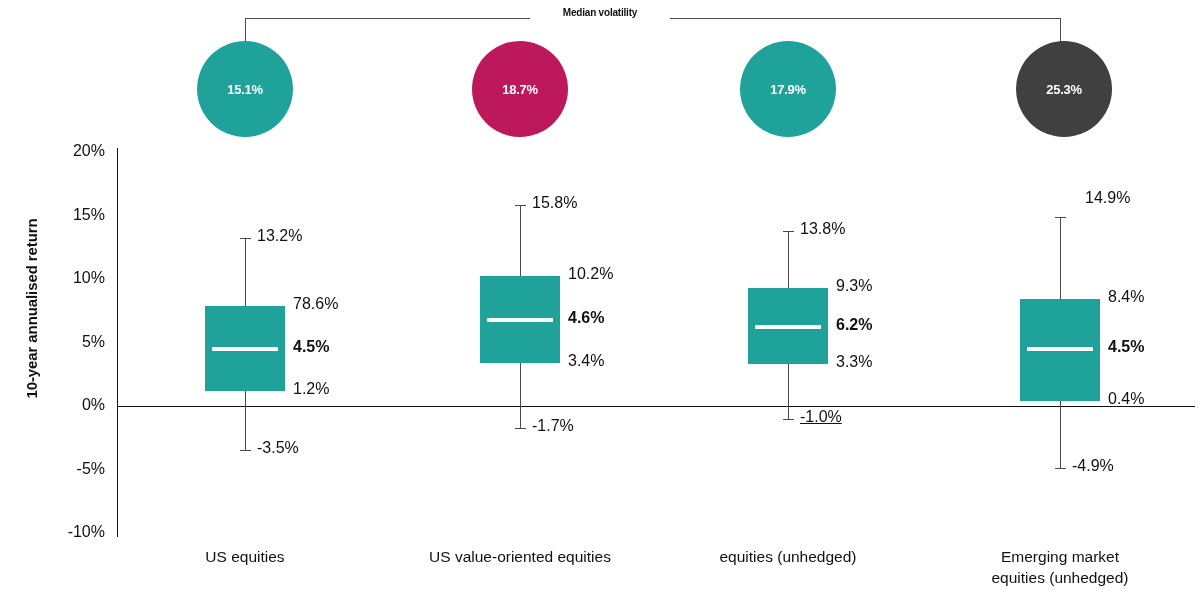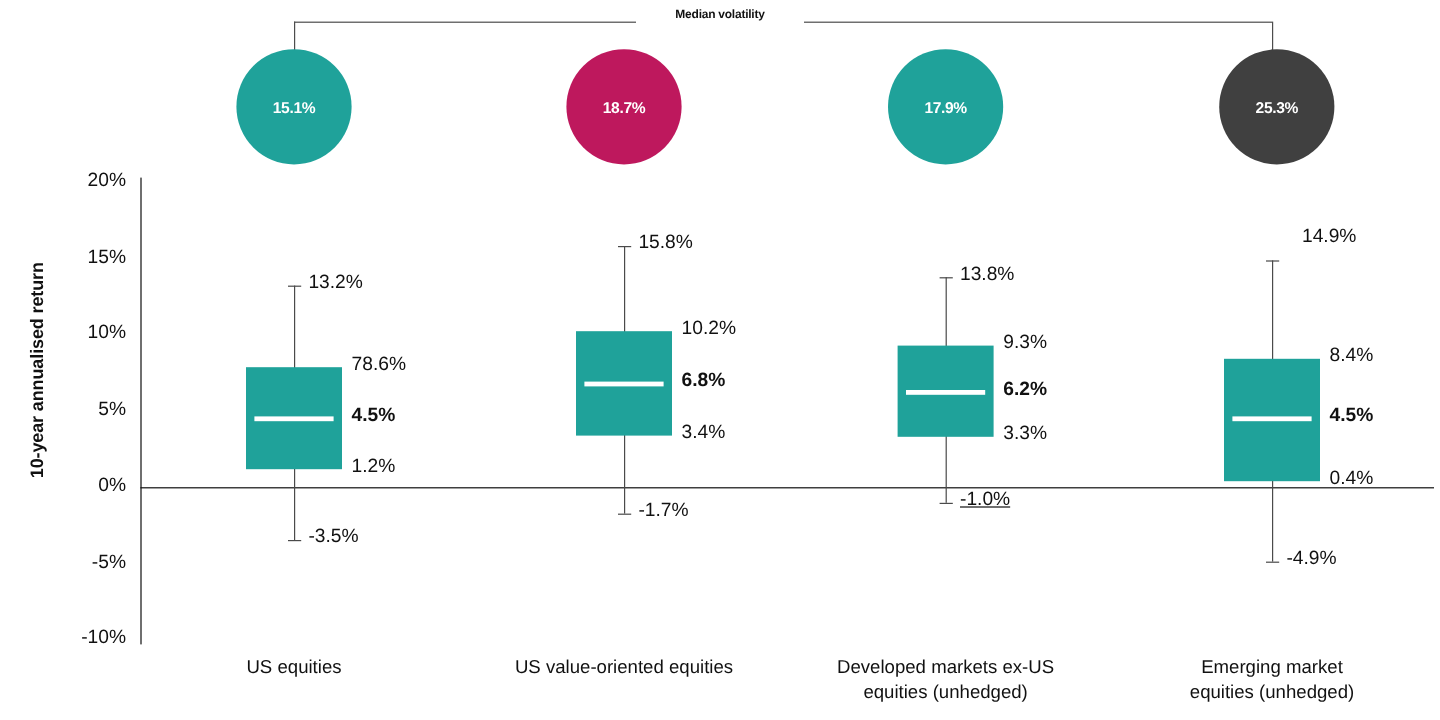--- a/index.html
+++ b/index.html
@@ -100,38 +100,37 @@
       <div class="cat-label" style="left: 120px; top: 547px; width: 250px;">
         <div>US equities</div>
       </div>
       <div class="whisker-line" style="left: 520px; top: 205.34px; height: 222.25px;"></div>
       <div class="whisker-cap" style="left: 514.5px; top: 205.34px;"></div>
       <div class="whisker-cap" style="left: 514.5px; top: 427.59px;"></div>
       <div class="box" style="left: 480px; top: 276.46px; width: 80px; height: 86.36px; background: rgb(31, 162, 154);"></div>
       <div class="median-line" style="left: 487px; top: 317.64px; width: 66px;"></div>
       <div class="val-label" style="left: 532px; top: 194.34px;">15.8%</div>
       <div class="val-label" style="left: 568px; top: 265.46px;">10.2%</div>
-      <div class="val-label median" style="left: 568px; top: 308.64px;">6.8%</div>
+      <div class="val-label median" style="left: 568px; top: 308.64px;">4.6%</div>
       <div class="val-label" style="left: 568px; top: 351.82px;">3.4%</div>
       <div class="val-label" style="left: 532px; top: 416.59px;">-1.7%</div>
       <div class="cat-label" style="left: 395px; top: 547px; width: 250px;">
         <div>US value-oriented equities</div>
       </div>
       <div class="whisker-line" style="left: 788px; top: 230.74px; height: 187.96px;"></div>
       <div class="whisker-cap" style="left: 782.5px; top: 230.74px;"></div>
       <div class="whisker-cap" style="left: 782.5px; top: 418.7px;"></div>
       <div class="box" style="left: 748px; top: 287.89px; width: 80px; height: 76.2px; background: rgb(31, 162, 154);"></div>
       <div class="median-line" style="left: 755px; top: 325.26px; width: 66px;"></div>
       <div class="val-label" style="left: 800px; top: 219.74px;">13.8%</div>
       <div class="val-label" style="left: 836px; top: 276.89px;">9.3%</div>
       <div class="val-label median" style="left: 836px; top: 316.26px;">6.2%</div>
       <div class="val-label" style="left: 836px; top: 353.09px;">3.3%</div>
       <div class="val-label" style="left: 800px; top: 407.7px; text-decoration: underline;">-1.0%</div>
       <div class="cat-label" style="left: 663px; top: 547px; width: 250px;">
-        <div>Developed markets ex-US</div>
         <div>equities (unhedged)</div>
       </div>
       <div class="whisker-line" style="left: 1060px; top: 216.77px; height: 251.46px;"></div>
       <div class="whisker-cap" style="left: 1054.5px; top: 216.77px;"></div>
       <div class="whisker-cap" style="left: 1054.5px; top: 468.23px;"></div>
       <div class="box" style="left: 1020px; top: 299.32px; width: 80px; height: 101.6px; background: rgb(31, 162, 154);"></div>
       <div class="median-line" style="left: 1027px; top: 346.85px; width: 66px;"></div>
       <div class="val-label" style="left: 1072px; top: 189px; margin-left: 13px;">14.9%</div>
       <div class="val-label" style="left: 1108px; top: 288.32px;">8.4%</div>
       <div class="val-label median" style="left: 1108px; top: 337.85px;">4.5%</div>

